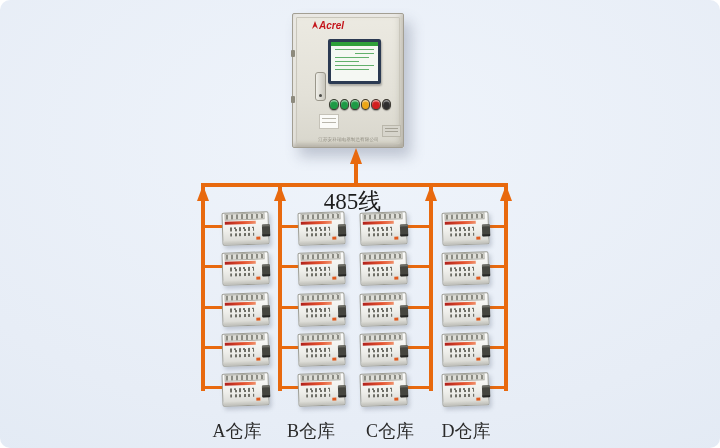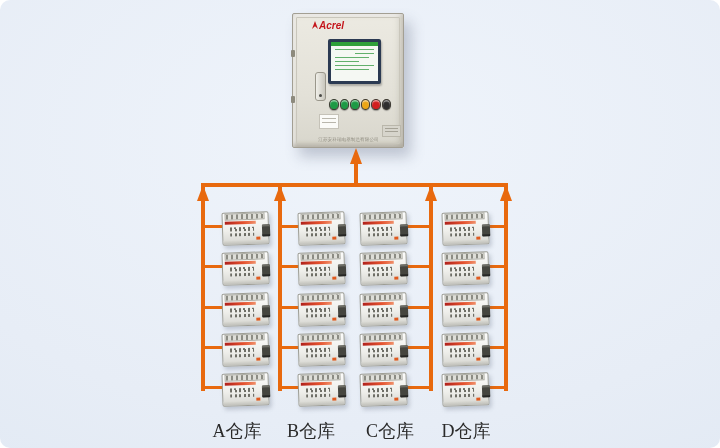--- a/index.html
+++ b/index.html
@@ -88,20 +88,21 @@
         <i></i>
         <i></i>
       </div>
     <div id="cab-footer">江苏安科瑞电器制造有限公司</div>
   </div>
 
   <div class="arrow-up" style="left:350px;top:148px"></div>
   <div class="line" style="left:354px;top:160px;width:4px;height:27px"></div>
 
   <div class="line" style="left:201px;top:183px;width:307px;height:4px"></div>
+  <div id="bus-label">485线</div>
 
   <div class="arrow-up" style="left:197px;top:185px"></div>
   <div class="line" style="left:201px;top:187px;width:4px;height:204px"></div>
   <div class="arrow-up" style="left:274px;top:185px"></div>
   <div class="line" style="left:278px;top:187px;width:4px;height:204px"></div>
   <div class="arrow-up" style="left:425px;top:185px"></div>
   <div class="line" style="left:429px;top:187px;width:4px;height:204px"></div>
   <div class="arrow-up" style="left:500px;top:185px"></div>
   <div class="line" style="left:504px;top:187px;width:4px;height:204px"></div>
 

